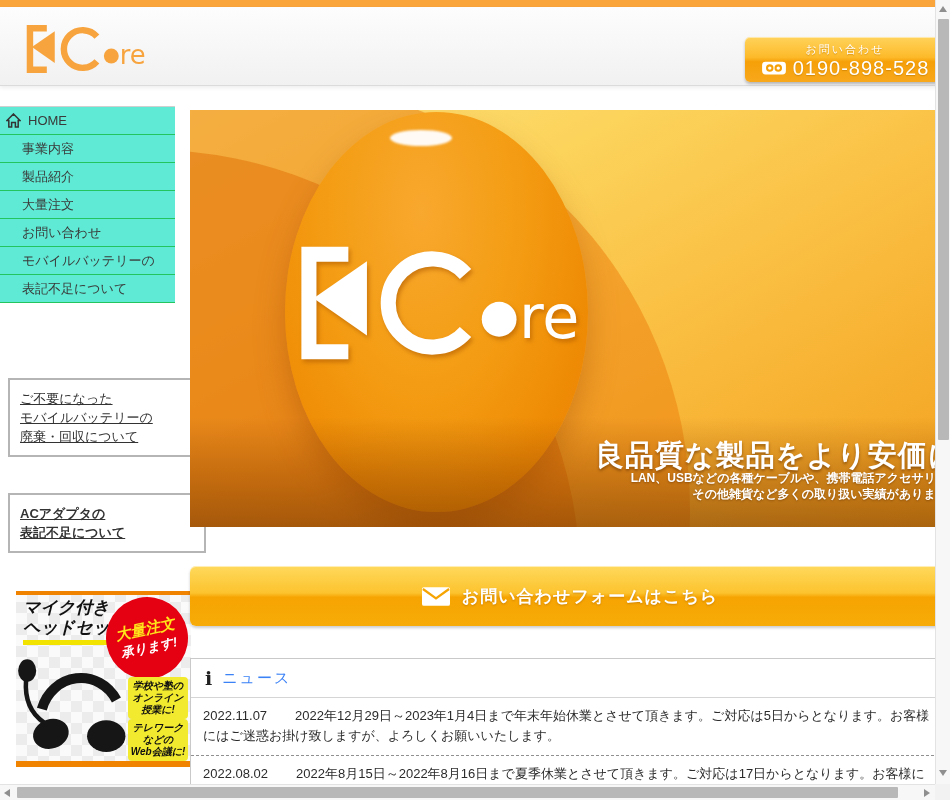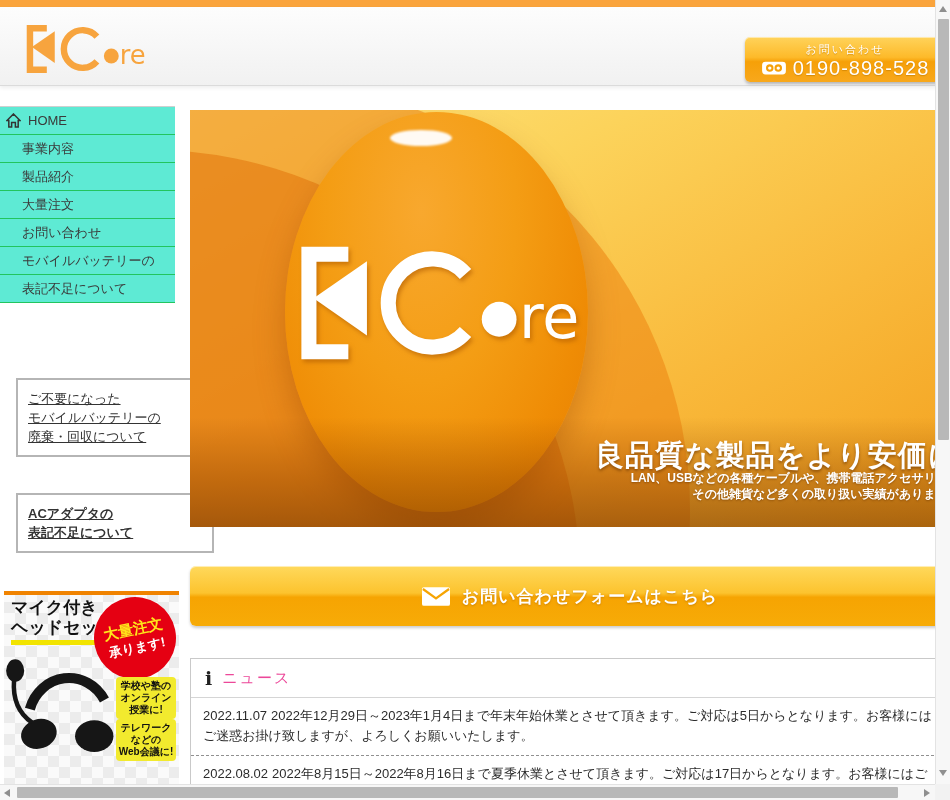--- a/index.html
+++ b/index.html
@@ -22,29 +22,29 @@
   .contact-btn .l1 { font-size:11px; letter-spacing:2px; margin-top:5px; text-shadow:0 1px 1px rgba(190,120,0,.6); }
   .contact-btn .l2 { font-size:20px; letter-spacing:1px; display:flex; align-items:center; justify-content:center; gap:6px; text-shadow:0 1px 1px rgba(190,120,0,.6); }
 
   
   .menu { left:0; top:106px; width:175px; border-top:1px solid #CFCFCF; background:#fff; }
   .menu-item { height:28px; line-height:27px; border-bottom:1px solid #22c55e;
                font-size:13px; color:#3A3A3A; padding-left:22px; cursor:pointer; background:#5eead4; }
   .menu-item.home { padding-left:28px; position:relative; }
   .menu-item .home-ico { position:absolute; left:6px; top:6px; }
 
-  .notice-box { left:16px; width:198px; border:2px solid #B5B5B5; background:#fff; padding:9px 10px; }
+  .notice-box { left:8px; width:198px; border:2px solid #B5B5B5; background:#fff; padding:9px 10px; }
   .notice-box div { font-size:13px; line-height:19px; color:#333; text-decoration:underline; cursor:pointer; }
 
   
-  .banner { left:4px; top:591px; width:175px; height:208px; background-color:#FAFAFA; cursor:pointer;
+  .banner { left:16px; top:591px; width:175px; height:176px; background-color:#FAFAFA; cursor:pointer;
     background-image:
       linear-gradient(45deg,#ECECEC 25%,transparent 25%,transparent 75%,#ECECEC 75%),
       linear-gradient(45deg,#ECECEC 25%,transparent 25%,transparent 75%,#ECECEC 75%);
-    background-size:22px 22px; background-position:0 0,11px 11px; overflow:hidden; }
+    background-size:22px 22px; background-position:0 0,11px 11px; overflow:hidden;font-style:italic; }
   .banner .strip { position:absolute; left:0; width:100%; background:#F08300; }
   .banner .title { position:absolute; left:7px; top:7px; font-size:17px; line-height:20px; font-weight:bold; color:#111; }
   .banner .ybar { position:absolute; left:7px; top:49px; width:95px; height:5px; background:#F2E400; }
   .banner .badge { position:absolute; left:90px; top:6px; width:82px; height:82px; border-radius:50%;
     background:#E50012; color:#fff; display:flex; flex-direction:column; align-items:center;
     justify-content:center; transform:rotate(-12deg); }
   .banner .badge .b1 { color:#FFE61A; font-weight:bold; font-size:15px; }
   .banner .badge .b2 { color:#fff; font-weight:bold; font-size:13px; }
   .banner .tag { position:absolute; left:112px; width:60px; background:#F2EA2E; border-radius:4px;
     padding:3px 2px; font-size:10px; line-height:12px; font-weight:bold; color:#111; text-align:center; }
@@ -73,24 +73,24 @@
     background:linear-gradient(#FFD95C 0%, #FCC32E 45%, #F6A402 52%, #F7AB07 100%);
     box-shadow:0 2px 3px rgba(0,0,0,.2), inset 0 1px 0 rgba(255,255,255,.55);
     display:flex; align-items:center; justify-content:center; gap:12px; }
   .form-btn .lbl { color:#fff; font-size:17px; font-weight:bold; letter-spacing:1px;
     text-shadow:0 1px 2px rgba(190,115,0,.7); }
 
   
   .news { left:190px; top:658px; width:760px; height:200px; background:#fff; border:1px solid #C9C9C9; }
   .news-head { display:flex; align-items:center; gap:10px; padding:8px 14px; border-bottom:1px solid #D5D5D5; }
   .news-head .i-ico { font-family:"DejaVu Serif","Liberation Serif",serif; font-weight:bold; font-size:19px; color:#222; }
-  .news-head .t { font-size:15px; color:#ec4899; letter-spacing:2px; }
+  .news-head .t { font-size:15px; color:#3b82f6; letter-spacing:2px; }
   .news-item { padding:8px 12px 9px 12px; font-size:13px; line-height:20px; color:#2B2B2B; }
   .news-item + .news-item { border-top:1px dashed #909090; }
-  .news-item .d { margin-right:4px; }
+  .news-item .d { margin-right:28px; }
 
   
   .vscroll { left:935px; top:0; width:15px; height:784px; background:#F7F7F7; border-left:1px solid #E3E3E3; }
   .vthumb { position:absolute; left:2px; top:19px; width:11px; height:421px; background:#B8B8B8; border-radius:1px; }
   .hscroll { left:0; top:784px; width:935px; height:16px; background:#F7F7F7; border-top:1px solid #E3E3E3; }
   .hthumb { position:absolute; left:17px; top:2px; width:881px; height:11px; background:#B8B8B8; border-radius:1px; }
   .corner { left:935px; top:784px; width:15px; height:16px; background:#F2F2F2; }
   .arr { width:0; height:0; position:absolute; }
   .arr-up    { left:3px; top:6px;  border:4.5px solid transparent; border-bottom:6px solid #8F8F8F; border-top:none; }
   .arr-down  { left:3px; top:770px; border:4.5px solid transparent; border-top:6px solid #8F8F8F; border-bottom:none; }

